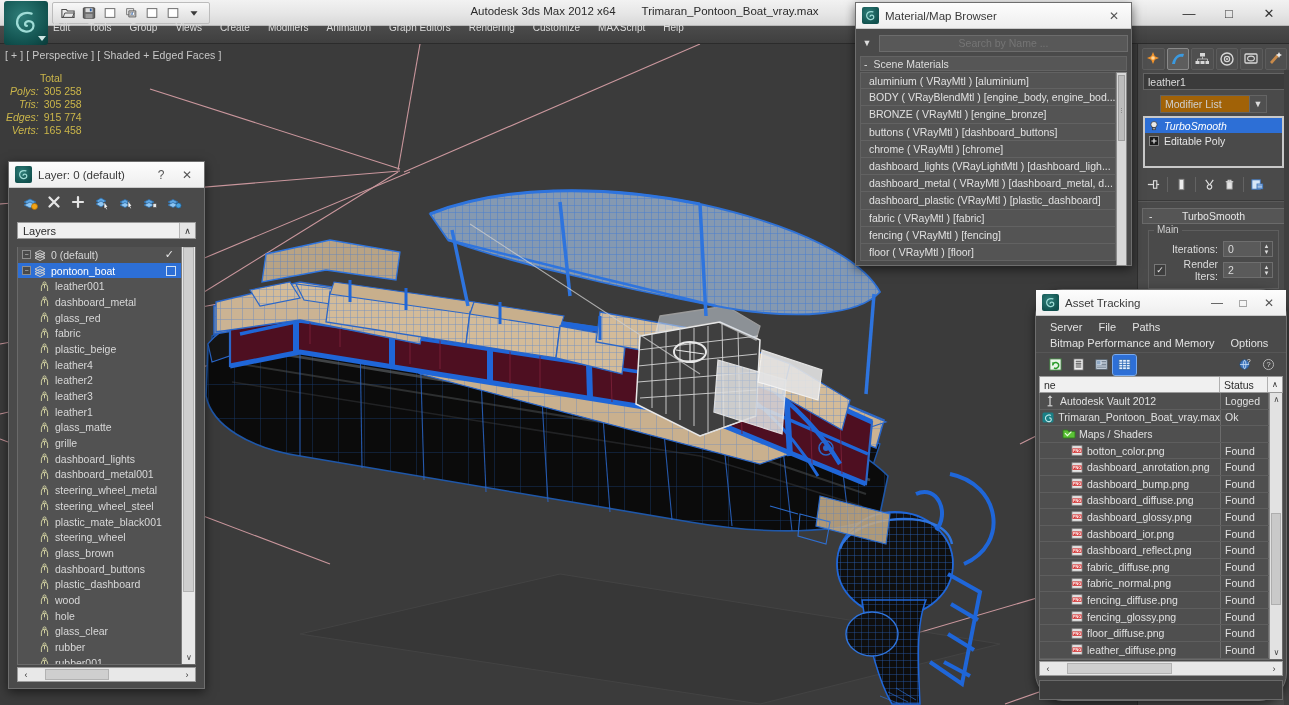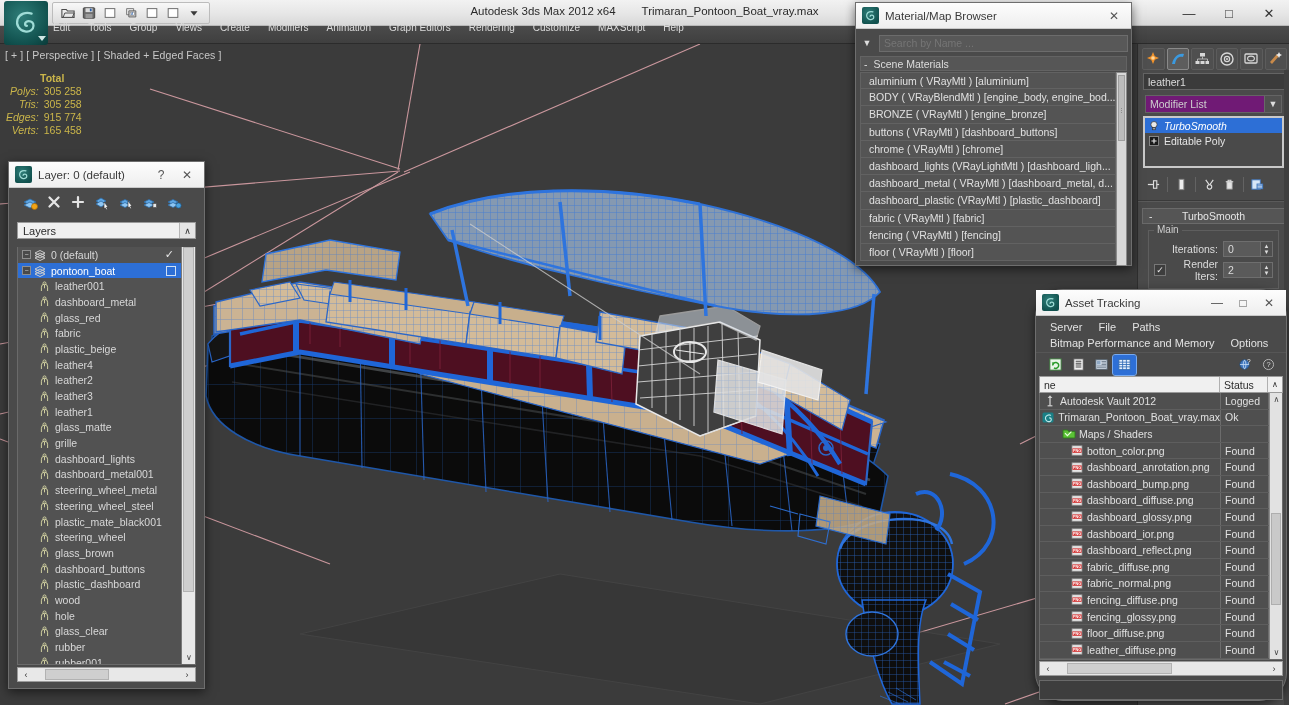--- a/index.html
+++ b/index.html
@@ -80,21 +80,21 @@
     letter-spacing: .1px; z-index: 5; white-space: nowrap;
   }
   .vp-stats {
     position: absolute; left: 6px; top: 28px; z-index: 5;
     color: #cbb64a; font-size: 10.5px; line-height: 13px;
   }
   .vp-stats table { border-collapse: collapse; }
   .vp-stats td { padding: 0 4px 0 0; color: #cbb64a; }
   .vp-stats td.lbl { text-align: right; padding-right: 5px; font-style: italic; }
   .vp-stats td.val { text-align: right; }
-  .vp-stats .hdr { color: #cbb64a; padding-left: 34px; font-weight: bold; }
+  .vp-stats .hdr { color: #cbb64a; padding-left: 34px; }
 
   
   #boat-svg { position: absolute; left: 0; top: 0; width: 1289px; height: 661px; }
 
   
   .win {
     position: absolute;
     background: #4a4a4a;
     border: 1px solid #6e6e6e;
     box-shadow: 0 3px 10px rgba(0,0,0,.55);
@@ -193,21 +193,21 @@
   .mat-search {
     height: 20px; margin: 4px 3px 3px 3px; display: flex; align-items: center; gap: 4px;
   }
   .mat-search .chev {
     width: 16px; height: 16px; display: flex; align-items: center; justify-content: center;
     color: #ddd; font-size: 9px; cursor: pointer;
   }
   .mat-search input {
     flex: 1; height: 17px; background: #585858; border: 1px solid #6c6c6c;
     color: #cfcfcf; font-size: 10.5px; padding: 0 4px;
-    font-family: "Liberation Sans", sans-serif; outline: none;
+    font-family: "Liberation Sans", sans-serif; outline: none; text-align: center;
   }
   .mat-group {
     margin: 0 4px 1px 4px; height: 15px; background: #565656; border: 1px solid #636363;
     display: flex; align-items: center; padding-left: 3px; font-size: 10.5px; color: #ddd;
   }
   .mat-group .mg { margin-right: 6px; }
   .mat-list {
     margin: 0 4px; height: 194px; overflow: hidden; position: relative;
   }
   .mat-list .mlscroll { position: absolute; inset: 0 11px 0 0; }
@@ -319,21 +319,21 @@
     background: #4f4f4f; border: 1px solid #5c5c5c; border-radius: 2px; cursor: pointer;
   }
   .cp-tabs .tab.active { background: #5d5d5d; border-color: #8a8a8a; }
   .cp-tabs .tab svg { width: 16px; height: 16px; }
   .cp-namerow { display: flex; align-items: center; gap: 3px; padding: 3px 5px; }
   .cp-namerow input {
     flex: 1; height: 17px; background: #3b3b3b; border: 1px solid #646464; color: #dcdcdc;
     font-size: 10.5px; padding: 0 4px; font-family: "Liberation Sans", sans-serif; outline: none;
   }
   .cp-modlist {
-    margin: 2px 7px; height: 18px; background: #701a75; border: 1px solid #646464;
+    margin: 2px 22px; height: 18px; background: #a16207; border: 1px solid #646464;
     display: flex; align-items: center; padding-left: 4px; color: #cfcfcf; font-size: 10.5px;
     position: relative; cursor: pointer;
   }
   .cp-modlist .dd {
     position: absolute; right: 0; top: 0; width: 17px; height: 16px; background: #505050;
     border-left: 1px solid #686868; display: flex; align-items: center; justify-content: center;
     font-size: 9px; color: #ddd;
   }
   .cp-stack {
     margin: 3px 5px; height: 52px; background: #4a4a4a; border: 2px solid #c9c9c9; overflow: hidden;

